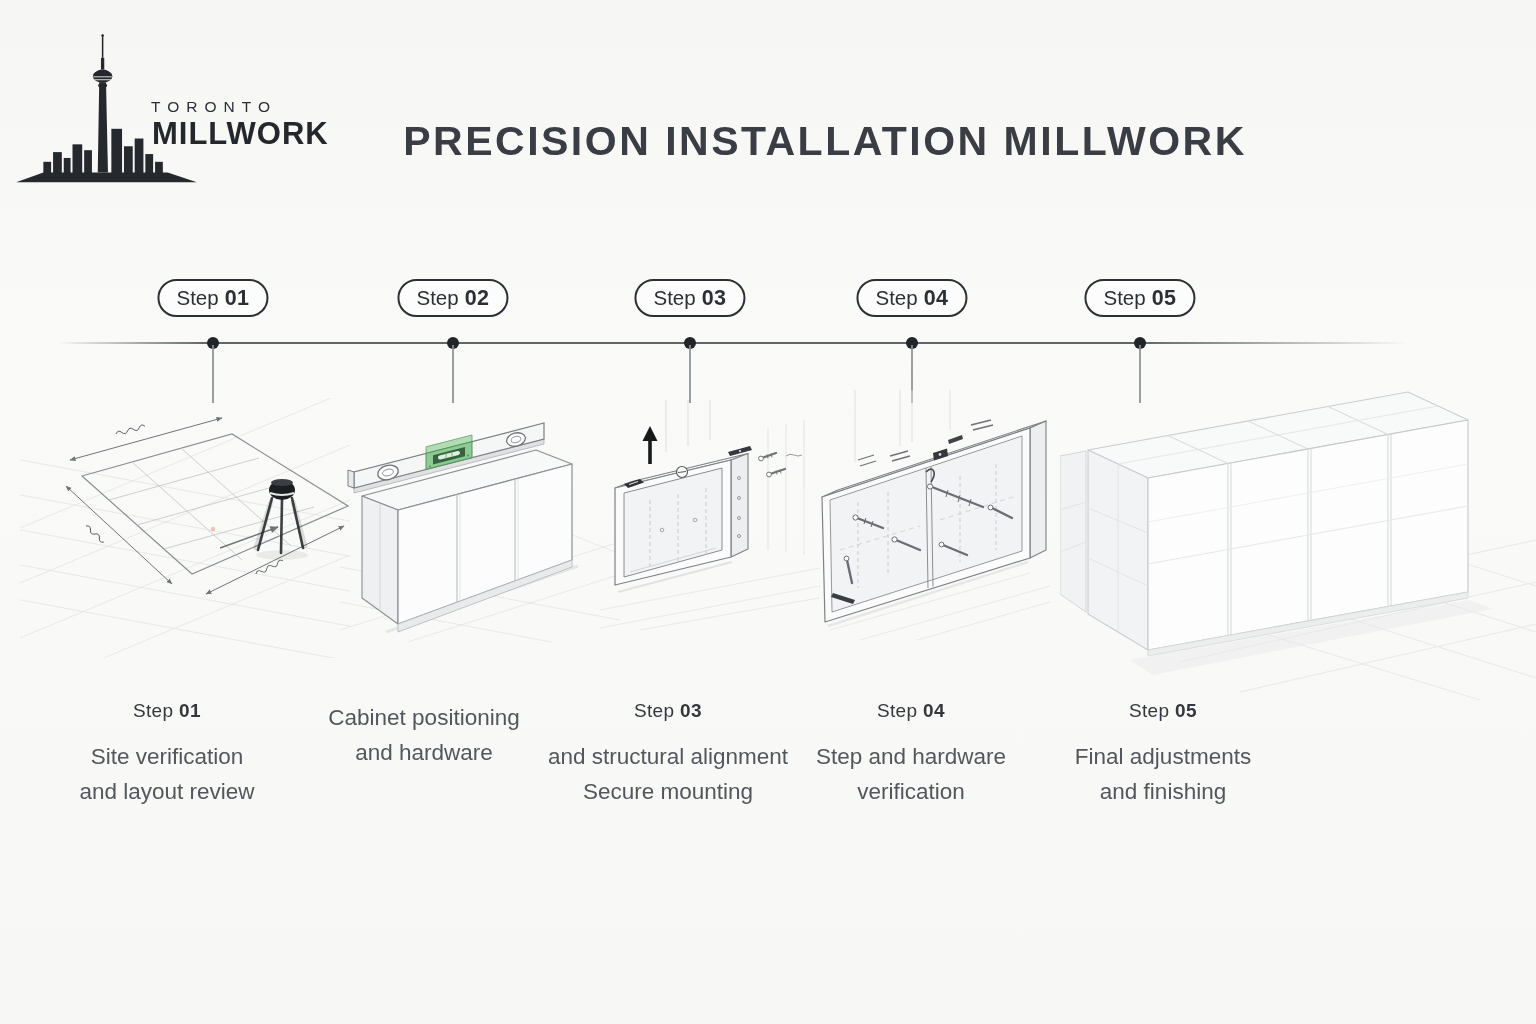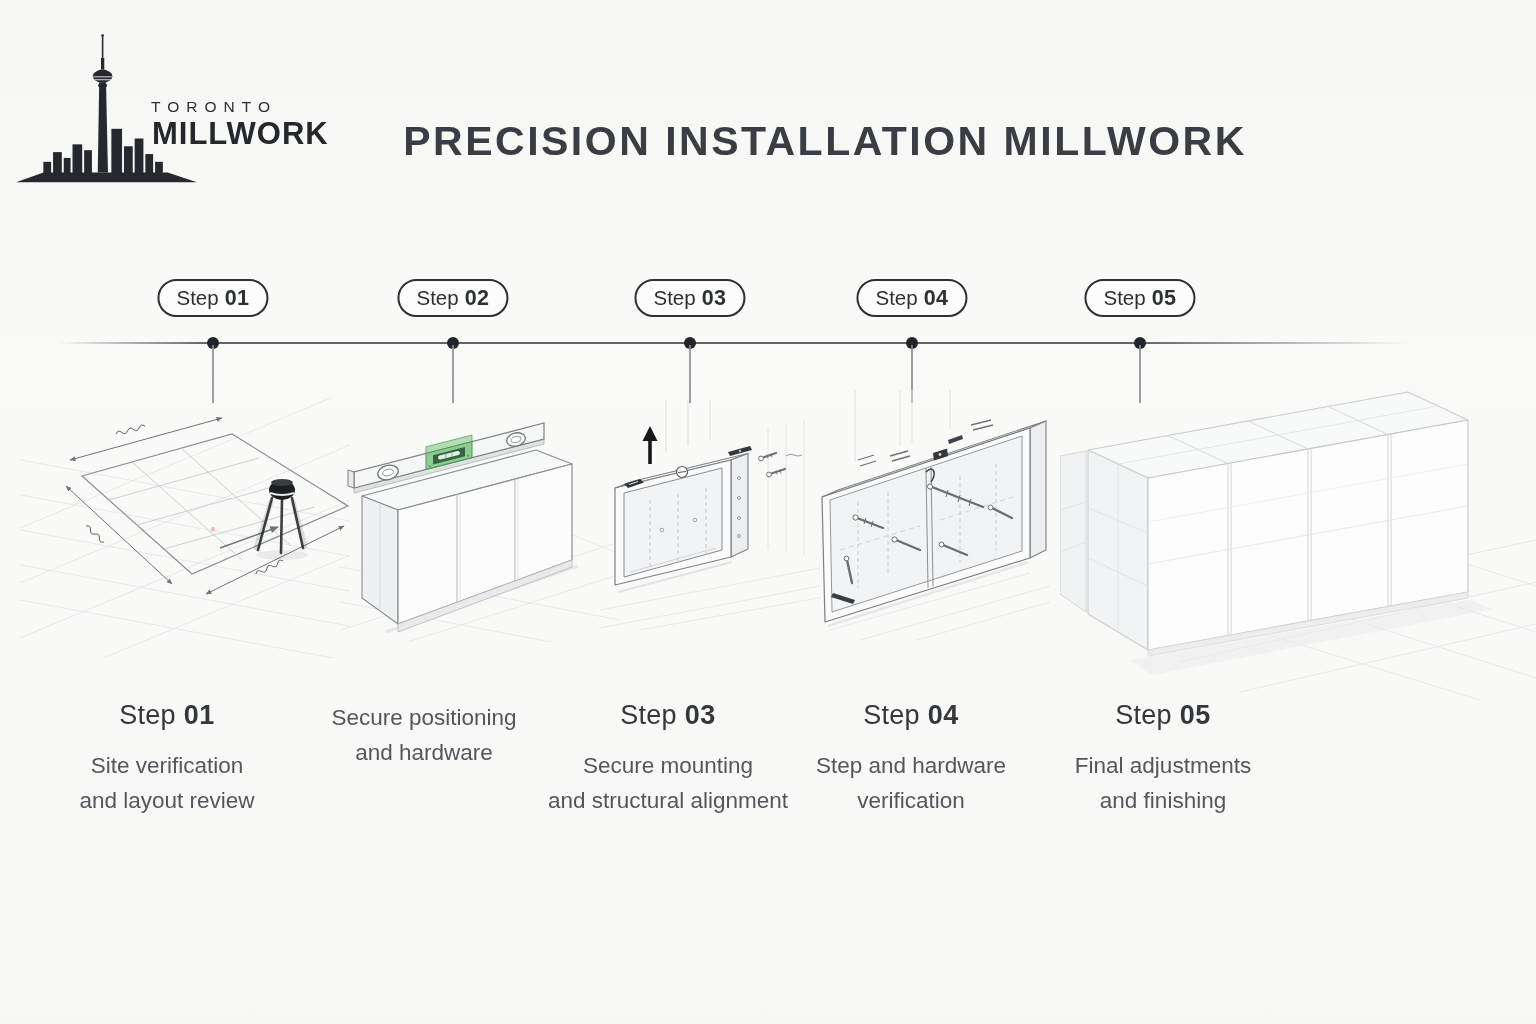--- a/index.html
+++ b/index.html
@@ -21,21 +21,21 @@
   .connector{position:absolute;top:345px;width:2px;height:58px;background:#8a8e92;opacity:.85;}
   .badge{position:absolute;top:279px;transform:translateX(-50%);height:38px;box-sizing:border-box;
     display:flex;align-items:center;gap:6px;padding:0 17px;
     border:2px solid #2c3034;border-radius:20px;background:rgba(255,255,255,.55);
     font-size:20.5px;color:#2c3034;white-space:nowrap;}
   .badge b{font-weight:700;font-size:21.5px;letter-spacing:.5px;}
   
   .ill{position:absolute;pointer-events:none;}
   
   .caption{position:absolute;top:700px;width:320px;text-align:center;}
-  .caption h3{margin:0 0 17px 0;font-size:27px;font-weight:400;color:#34383d;letter-spacing:.3px;}
+  .caption h3{margin:0 0 17px 0;font-size:19px;font-weight:400;color:#34383d;letter-spacing:.3px;}
   .caption h3 b{font-weight:700;letter-spacing:.5px;}
   .caption .cap-line{font-size:22.5px;line-height:35px;color:#53575b;text-align:center;}
 </style>
 </head>
 <body>
 
 <div class="stage">
 
   <svg class="logo-skyline" width="185" height="170" viewBox="0 0 190 175" aria-hidden="true">
     <g fill="#25282c">
@@ -430,30 +430,30 @@
 
   <div class="caption" style="left:7px">
     <h3>
       <span>Step</span>
       <b>01</b>
     </h3>
     <div class="cap-line">Site verification</div>
     <div class="cap-line">and layout review</div>
   </div>
   <div class="caption" style="left:264px">
-    <div class="cap-line">Secure positioning</div>
+    <div class="cap-line">Cabinet positioning</div>
     <div class="cap-line">and hardware</div>
   </div>
   <div class="caption" style="left:508px">
     <h3>
       <span>Step</span>
       <b>03</b>
     </h3>
+    <div class="cap-line">and structural alignment</div>
     <div class="cap-line">Secure mounting</div>
-    <div class="cap-line">and structural alignment</div>
   </div>
   <div class="caption" style="left:751px">
     <h3>
       <span>Step</span>
       <b>04</b>
     </h3>
     <div class="cap-line">Step and hardware</div>
     <div class="cap-line">verification</div>
   </div>
   <div class="caption" style="left:1003px">

